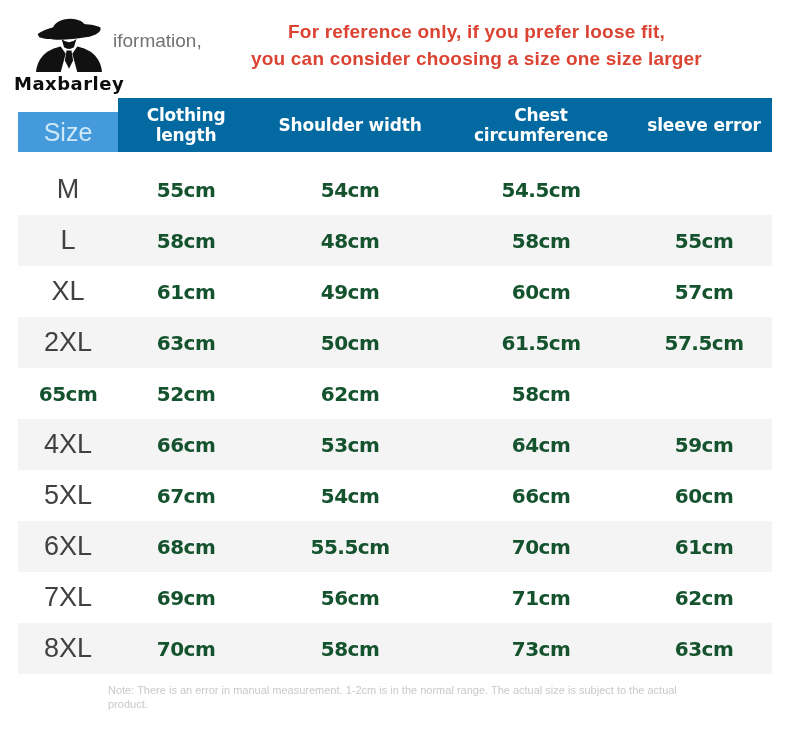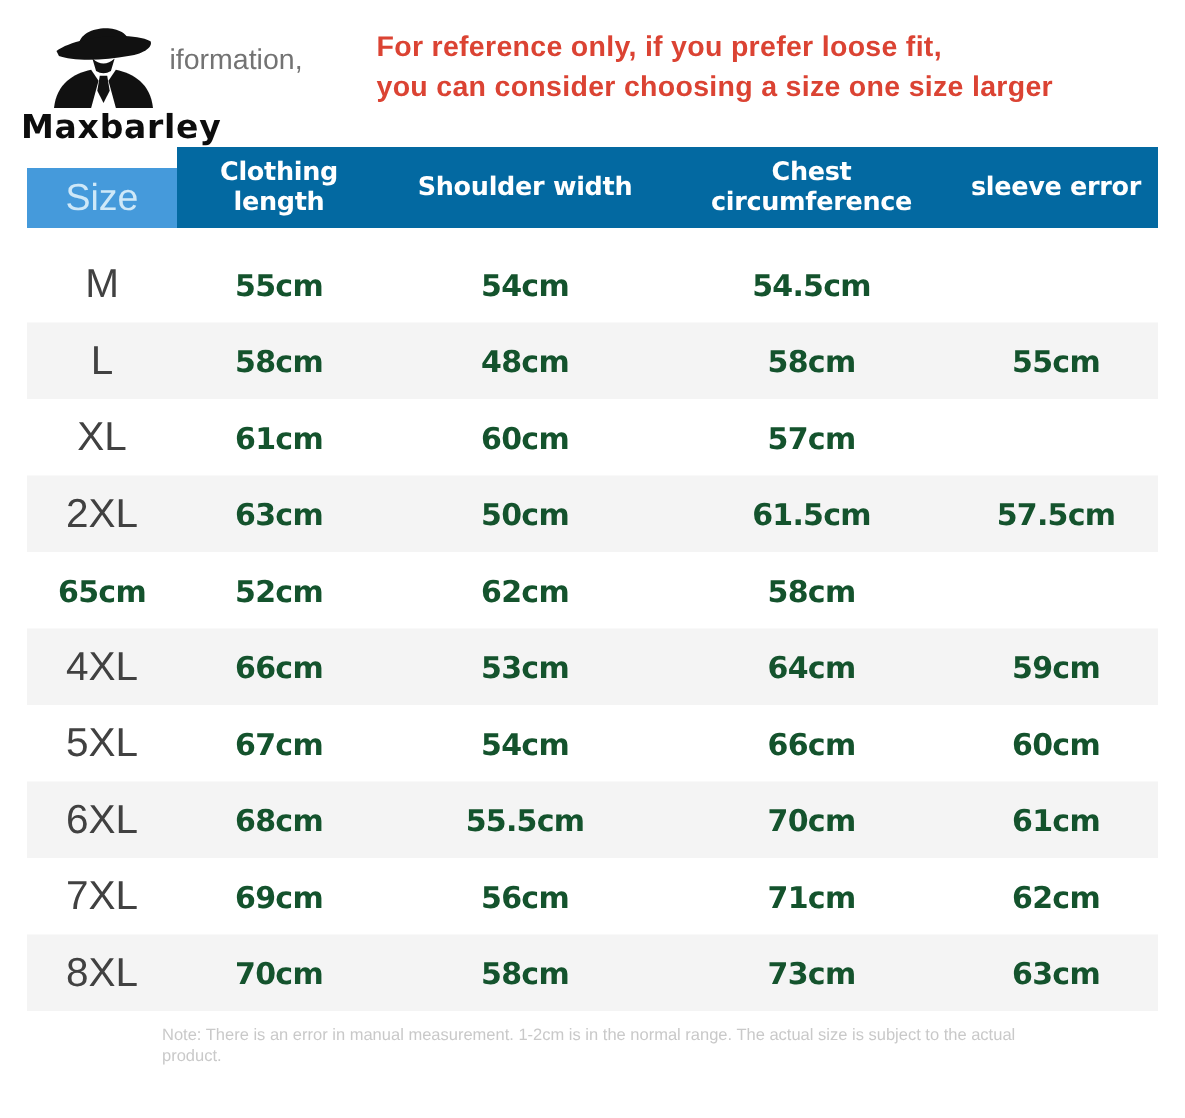--- a/index.html
+++ b/index.html
@@ -9,35 +9,36 @@
     font-family:"Liberation Sans", sans-serif;
     position:relative;
     overflow:hidden;
   }
   .page{position:absolute;inset:0;}
 
   
   .brand{position:absolute;left:14px;top:6px;width:110px;text-align:center;}
   .brand-logo{display:block;margin:0 auto;width:84px;height:66px;}
   .brand-name{
-    font-weight:bold;font-size:22px;color:#0d0d0d;letter-spacing:.5px;
+    font-weight:bold;font-size:18px;color:#0d0d0d;letter-spacing:.5px;
     margin-top:1px;font-family:"DejaVu Sans", sans-serif;
   }
 
   
   .partial-info{
     position:absolute;left:113px;top:30px;
     font-size:19px;color:#737373;
   }
 
   
   .notice{
     position:absolute;left:251px;top:18px;
     color:#db4333;font-weight:bold;font-size:19px;line-height:27px;
     letter-spacing:.2px;
+    text-align:center;
   }
 
   
   .size-table{position:absolute;left:18px;top:98px;width:754px;}
   .thead{position:relative;height:66px;}
   .th-size{
     position:absolute;left:0;top:14px;width:100px;height:40px;
     background:#459adb;color:#cee8f8;
     display:flex;align-items:center;justify-content:center;
     font-size:25px;
@@ -124,20 +125,21 @@
         <div class="tr alt">
           <div class="td td-size">L</div>
           <div class="td">58cm</div>
           <div class="td">48cm</div>
           <div class="td">58cm</div>
           <div class="td">55cm</div>
         </div>
         <div class="tr">
           <div class="td td-size">XL</div>
           <div class="td">61cm</div>
+          <div class="td">49cm</div>
           <div class="td">60cm</div>
           <div class="td">57cm</div>
         </div>
         <div class="tr alt">
           <div class="td td-size">2XL</div>
           <div class="td">63cm</div>
           <div class="td">50cm</div>
           <div class="td">61.5cm</div>
           <div class="td">57.5cm</div>
         </div>

